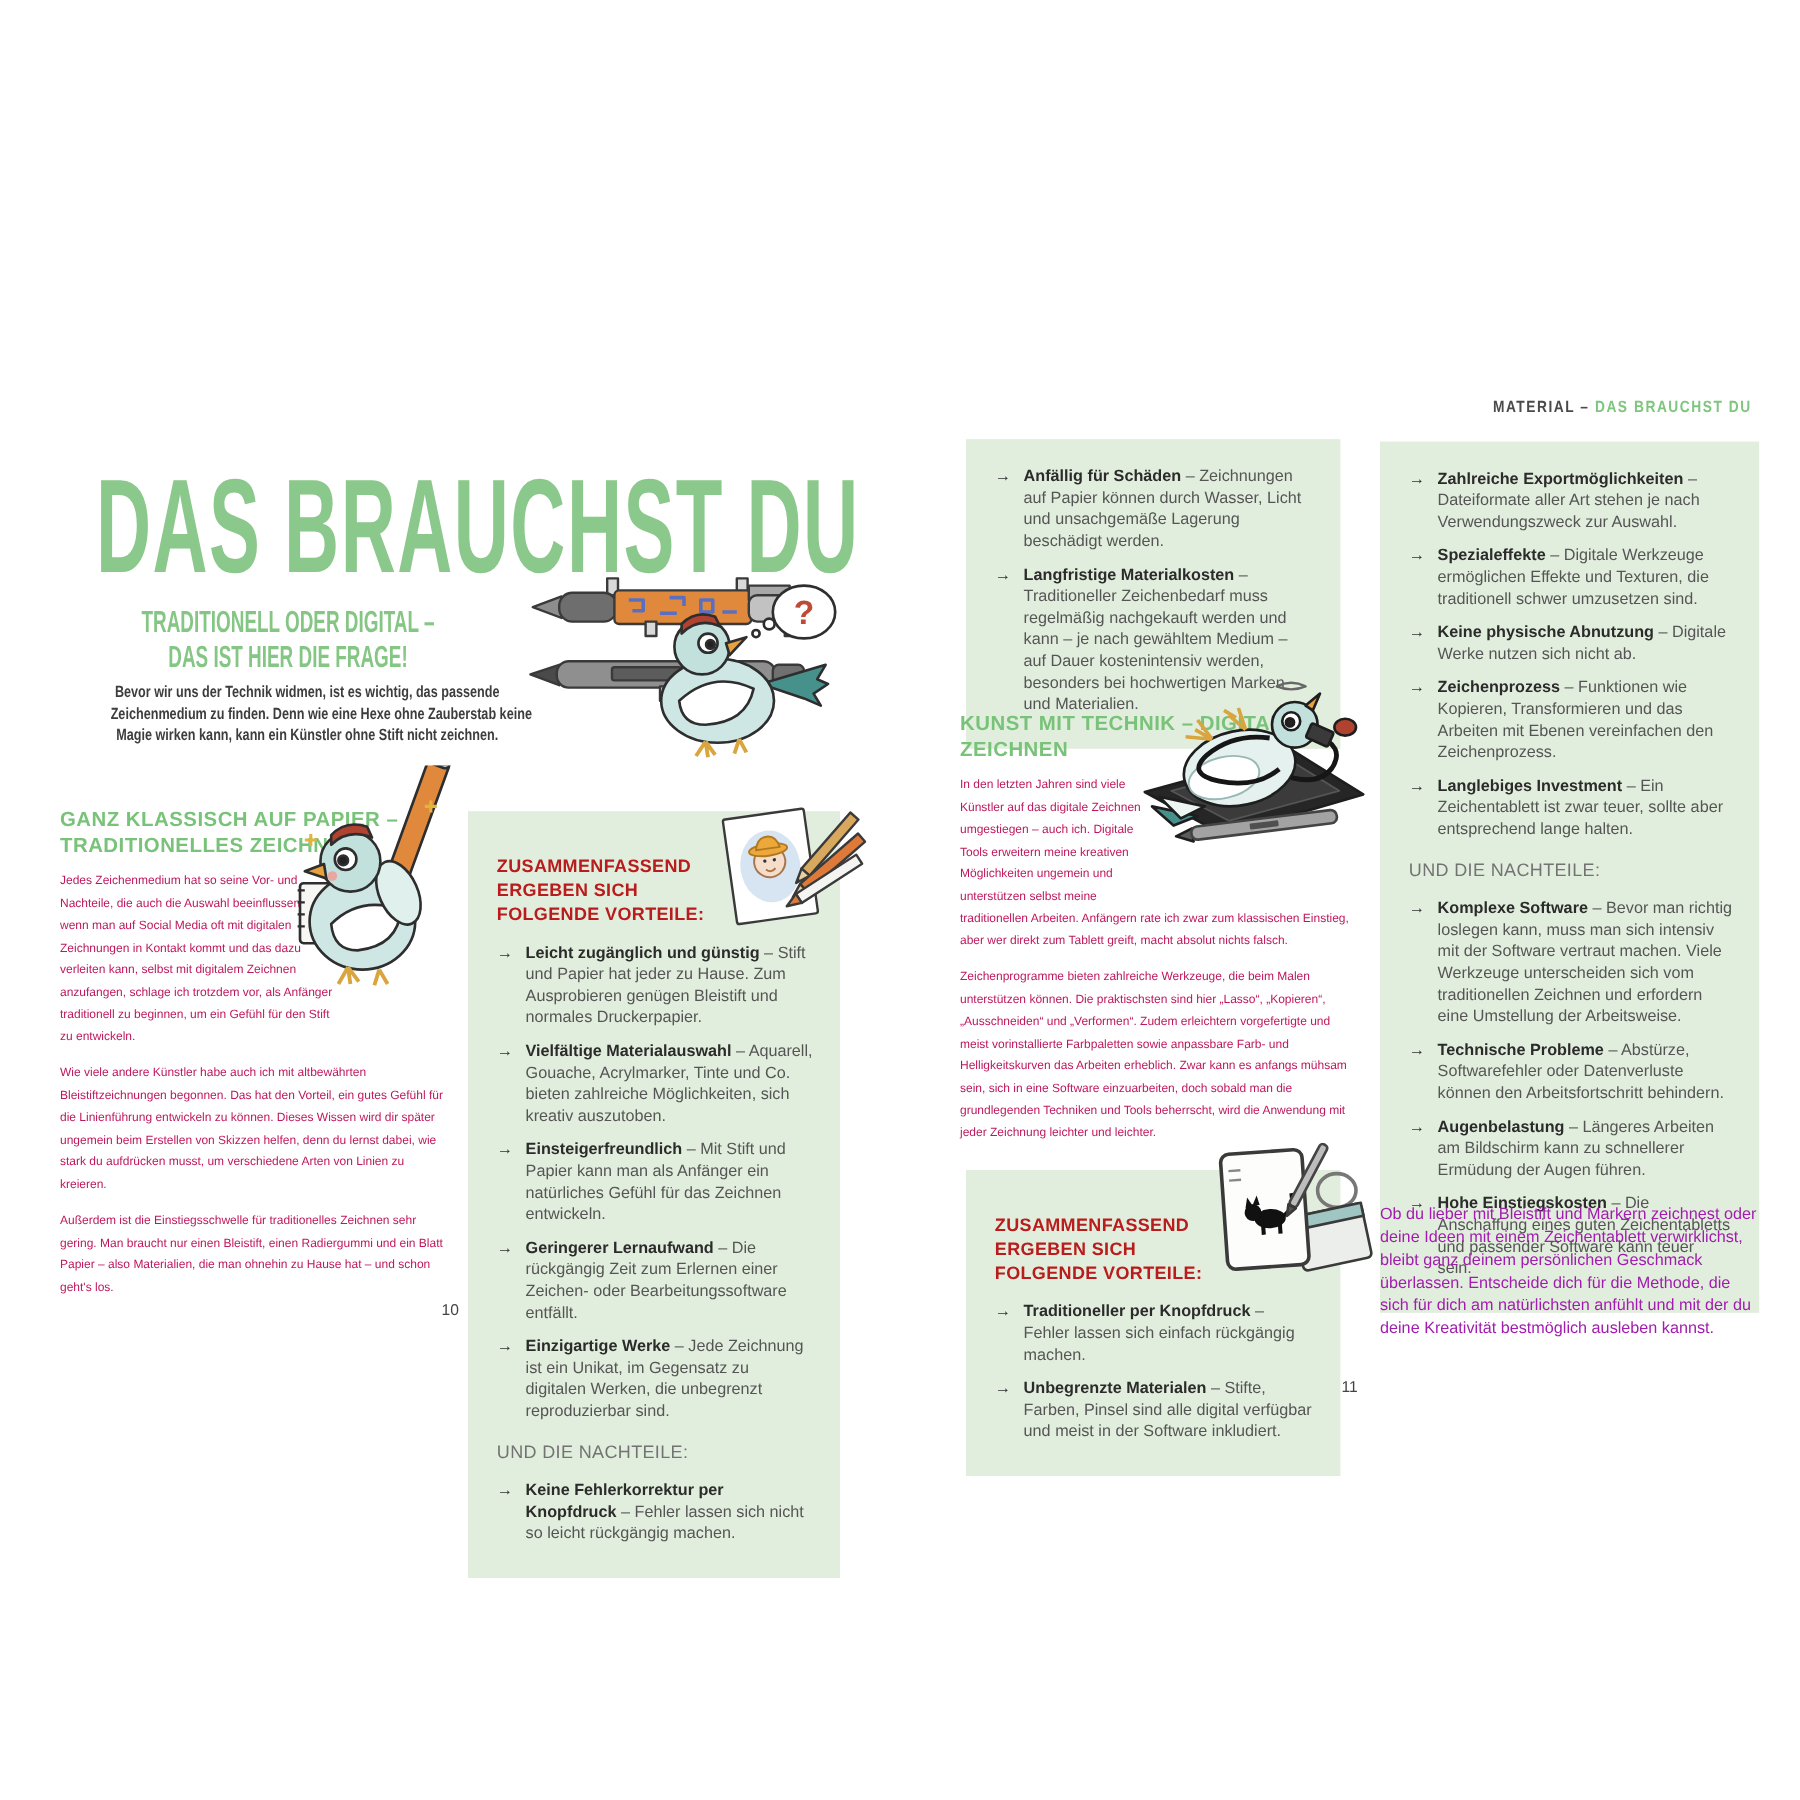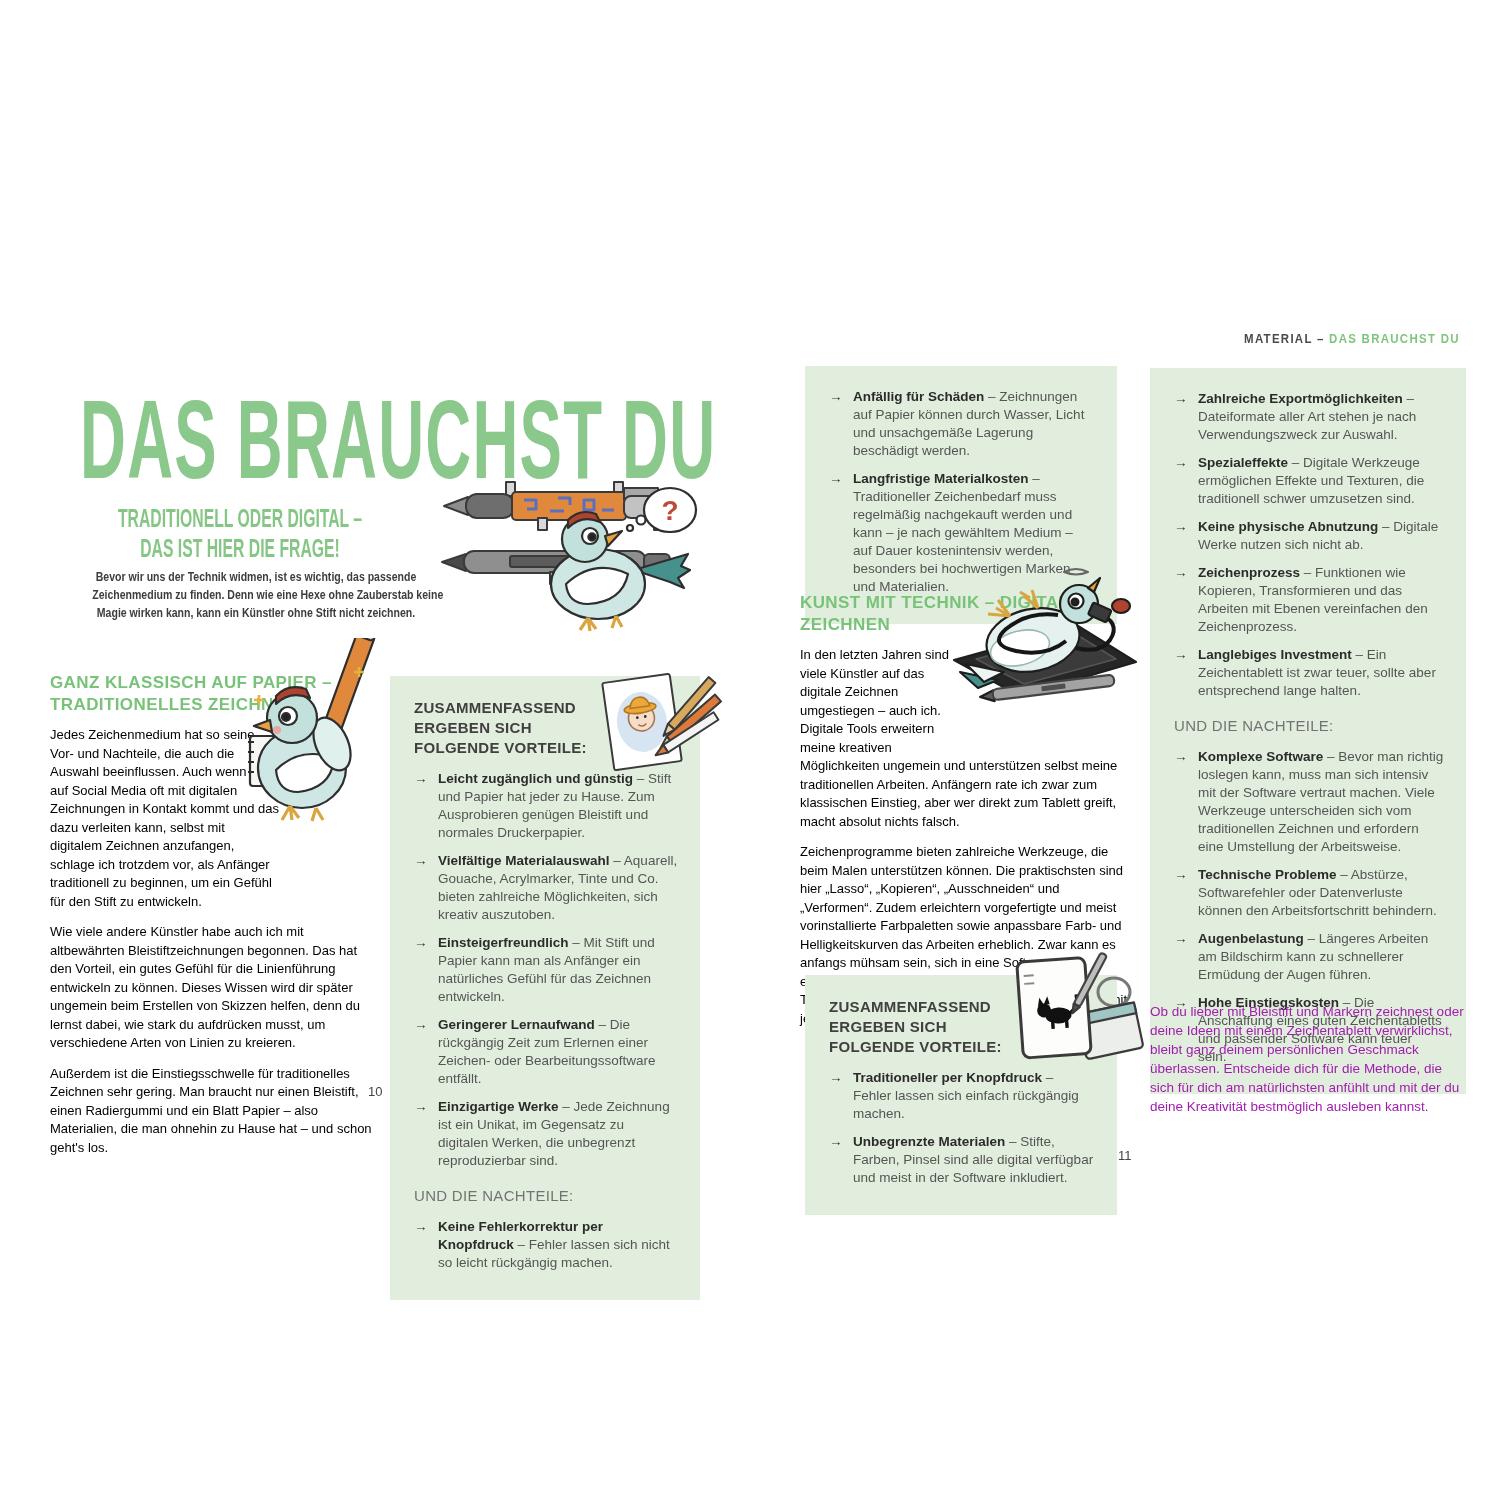--- a/index.html
+++ b/index.html
@@ -26,35 +26,35 @@
          transform:scale(0.78,1);transform-origin:center top;}
   .intro div{font-size:13.5px;line-height:18px;font-weight:bold;color:#3d3d3d;white-space:nowrap;}
 
   
   .col{position:absolute;}
   .col-left{left:50px;top:672px;width:322px;}
   .col-kunst{left:800px;top:592px;width:330px;}
 
   h3.green{margin:0 0 10px 0;font-size:17px;line-height:22px;font-weight:bold;color:#79c279;
            letter-spacing:0.4px;}
-  .para{margin:0 0 12px 0;font-size:13px;line-height:18.5px;color:#000000;}
+  .para{margin:0 0 12px 0;font-size:10px;line-height:18.5px;color:#be185d;}
 
   .fl{float:right;}
   .fl-left{width:92px;height:150px;}
   .fl-kunst{width:172px;height:100px;}
 
   
   .gbox{position:absolute;background:#e2eedd;box-sizing:border-box;padding:22px 22px 18px 24px;}
   .gbox-left{left:390px;top:676px;width:310px;}
   .gbox-nacht{left:805px;top:366px;width:312px;}
   .gbox-dig-adv{left:805px;top:975px;width:312px;}
   .gbox-dig{left:1150px;top:368px;width:316px;}
 
-  .bheading{font-size:15px;line-height:20px;font-weight:bold;color:#404040;letter-spacing:0.3px;
-            margin:0 0 12px 0;}
+  .bheading{font-size:15px;line-height:20px;font-weight:bold;color:#b91c1c;letter-spacing:0.3px;
+            margin:15px 0 12px 0;}
   .bheading.pad-r{padding-right:86px;}
   .nheading{font-size:15px;line-height:20px;font-weight:normal;color:#737373;letter-spacing:0.3px;
             margin:16px 0 12px 0;}
   .bullet{display:flex;margin:0 0 10px 0;font-size:13.5px;line-height:18px;color:#555;}
   .bullet .arrow{flex:0 0 24px;font-weight:bold;color:#2f2f2f;}
   .bullet .blabel{color:#2b2b2b;}
 
   
   .closing{position:absolute;left:1150px;top:1002px;width:318px;font-size:13.5px;
            line-height:19px;color:#a21caf;}

